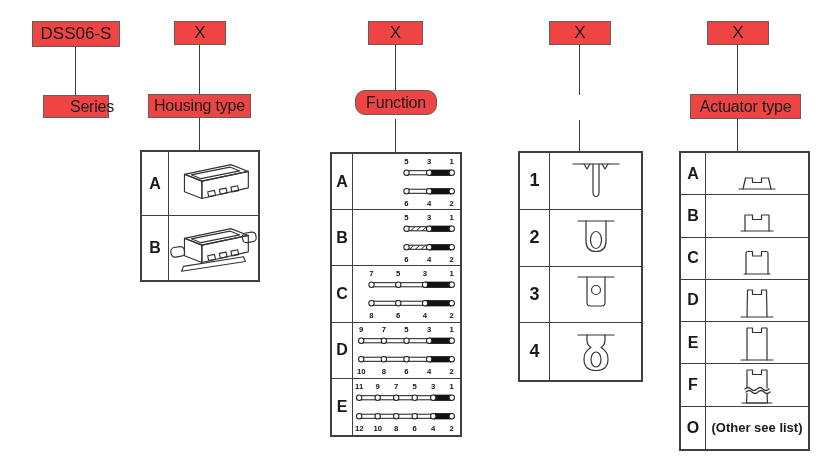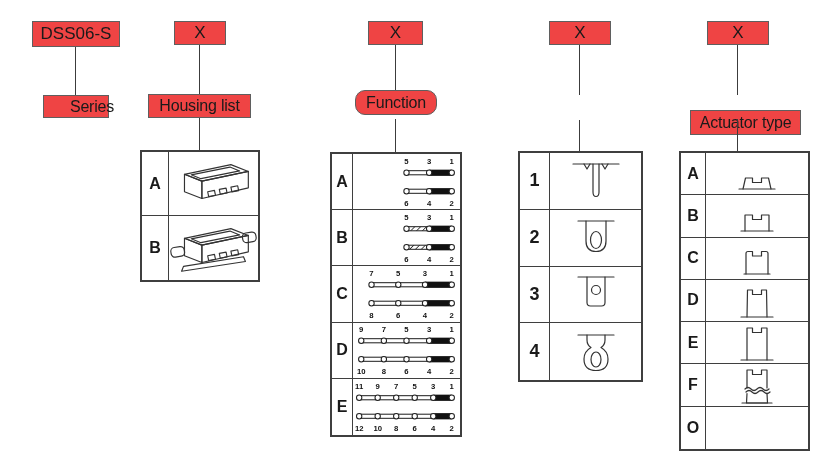--- a/index.html
+++ b/index.html
@@ -33,21 +33,21 @@
 <body>
 
 <div class="canvas">
 
   <div class="box code-box" style="left:32px;top:21px;width:88px;height:26px;">DSS06-S</div>
   <div class="vline" style="left:75px;top:47px;height:48px;"></div>
   <div class="box label-box" style="left:43px;top:95px;width:66px;height:23px;padding-left:32px;">Series</div>
 
   <div class="box code-box" style="left:174px;top:21px;width:52px;height:24px;">X</div>
   <div class="vline" style="left:199px;top:45px;height:49px;"></div>
-  <div class="box label-box" style="left:148px;top:94px;width:103px;height:24px;">Housing list</div>
+  <div class="box label-box" style="left:148px;top:94px;width:103px;height:24px;">Housing type</div>
   <div class="vline" style="left:199px;top:118px;height:32px;"></div>
   <div class="tbl" style="left:140px;top:150px;width:120px;height:132px;grid-template-columns:27px 1fr;grid-auto-rows:1fr;">
       <div class="cell key bb">A</div>
       <div class="cell val bb">
         <svg width="92" height="64" viewBox="0 0 92 64">
 
     <polygon points="16,22 64,12 82,19 34,29" stroke="#333" stroke-width="1.2" fill="none" stroke-linejoin="round" stroke-linecap="round"></polygon>
     <polygon points="23,22.5 63,14.5 73,18.5 33,26.5" stroke="#333" stroke-width="1.2" fill="none" stroke-linejoin="round" stroke-linecap="round"></polygon>
     <polygon points="34,29 82,19 82,36 34,47" stroke="#333" stroke-width="1.2" fill="none" stroke-linejoin="round" stroke-linecap="round"></polygon>
     <polygon points="16,22 34,29 34,47 16,40" stroke="#333" stroke-width="1.2" fill="none" stroke-linejoin="round" stroke-linecap="round"></polygon>
@@ -250,21 +250,21 @@
         <svg width="64" height="50" viewBox="0 0 64 50">
     <line x1="14" y1="8" x2="50" y2="8" stroke="#333" stroke-width="1.2" fill="none" stroke-linejoin="round" stroke-linecap="round"></line>
     <path d="M23,8 L23,13 Q23,18 27,20.5 Q20,24.5 20,32 Q20,43.5 32,43.5 Q44,43.5 44,32 Q44,24.5 37,20.5 Q41,18 41,13 L41,8" stroke="#333" stroke-width="1.2" fill="none" stroke-linejoin="round" stroke-linecap="round"></path>
     <ellipse cx="32" cy="32.5" rx="5" ry="7.5" stroke="#333" stroke-width="1.2" fill="none" stroke-linejoin="round" stroke-linecap="round"></ellipse>
         </svg>
       </div>
     </div>
 
   <div class="box code-box" style="left:707px;top:21px;width:62px;height:24px;">X</div>
   <div class="vline" style="left:737px;top:45px;height:50px;"></div>
-  <div class="box label-box" style="left:690px;top:110px;width:111px;height:25px;">Actuator type</div>
+  <div class="box label-box" style="left:690px;top:94px;width:111px;height:25px;">Actuator type</div>
   <div class="vline" style="left:737px;top:119px;height:32px;"></div>
   <div class="tbl" style="left:679px;top:151px;width:131px;height:300px;grid-template-columns:25px 1fr;grid-auto-rows:1fr;">
       <div class="cell key bb">A</div>
       <div class="cell val bb">
         <svg width="60" height="42" viewBox="0 0 60 42">
     <path d="M16,36 L18.5,25 L25.5,25 L25.5,29.5 L34.5,29.5 L34.5,25 L41.5,25 L44,36" stroke="#333" stroke-width="1.2" fill="none" stroke-linejoin="round" stroke-linecap="round"></path>
     <line x1="12" y1="36" x2="48" y2="36" stroke="#333" stroke-width="1.2" fill="none" stroke-linejoin="round" stroke-linecap="round"></line>
         </svg>
       </div>
       <div class="cell key bb">B</div>
@@ -299,15 +299,18 @@
       <div class="cell val bb">
         <svg width="60" height="42" viewBox="0 0 60 42">
     <path d="M20,24 L20,6 L25.5,6 L25.5,10.5 L34.5,10.5 L34.5,6 L40,6 L40,24" stroke="#333" stroke-width="1.2" fill="none" stroke-linejoin="round" stroke-linecap="round"></path>
     <path d="M18,25 q3,-3 6,0 t6,0 t6,0 t6,0" stroke="#333" stroke-width="1.2" fill="none" stroke-linejoin="round" stroke-linecap="round"></path>
     <path d="M19,28 q3,-3 6,0 t6,0 t6,0 t6,0" stroke="#333" stroke-width="1.2" fill="none" stroke-linejoin="round" stroke-linecap="round"></path>
     <path d="M20,29.5 L19.5,39 L40.5,39 L40,29.5" stroke="#333" stroke-width="1.2" fill="none" stroke-linejoin="round" stroke-linecap="round"></path>
     <line x1="15" y1="39" x2="45" y2="39" stroke="#333" stroke-width="1.2" fill="none" stroke-linejoin="round" stroke-linecap="round"></line>
         </svg>
       </div>
       <div class="cell key">O</div>
+      <div class="cell val">
+        <span class="other-text">(Other see list)</span>
+      </div>
     </div>
 
 </div>
 
 </body></html>

